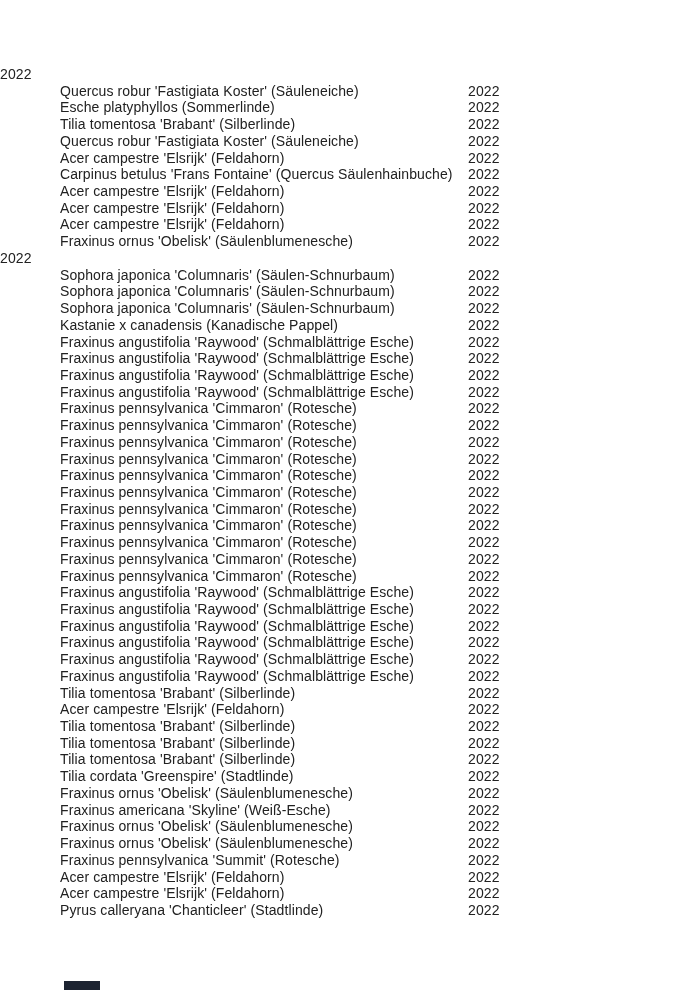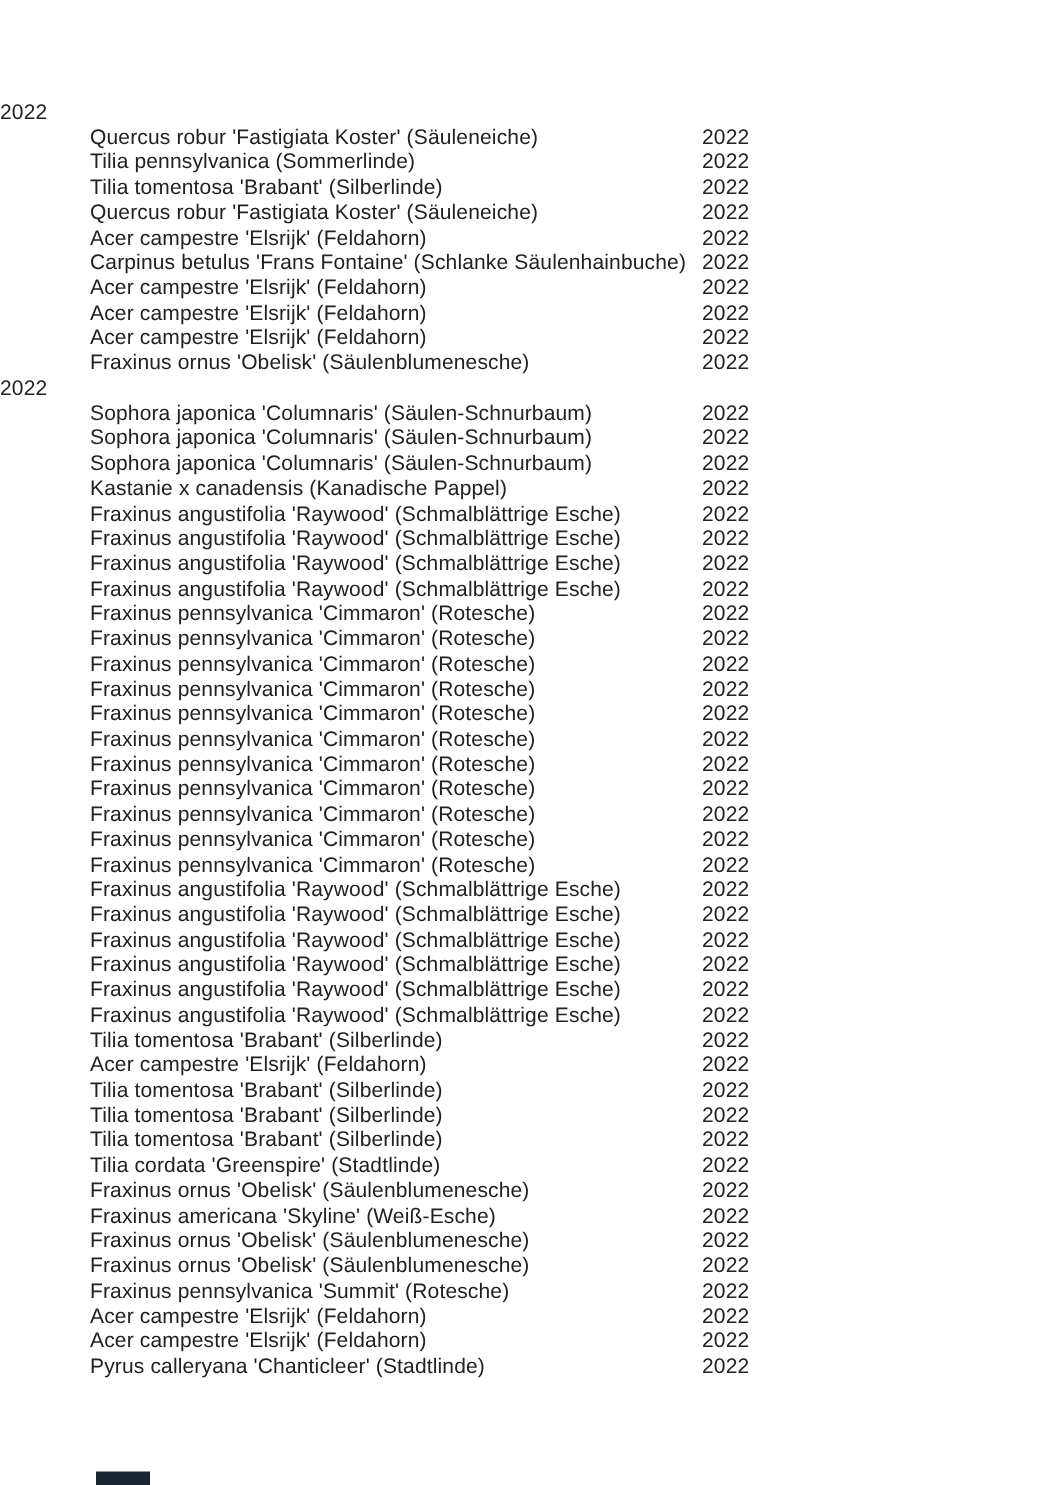--- a/index.html
+++ b/index.html
@@ -52,37 +52,37 @@
 <div class="page">
   <div class="species-list" id="species-list">
       <div class="row">
         <span class="year">2022</span>
       </div>
       <div class="row">
         <span class="name">Quercus robur 'Fastigiata Koster' (Säuleneiche)</span>
         <span class="year">2022</span>
       </div>
       <div class="row">
-        <span class="name">Tilia pennsylvanica (Sommerlinde)</span>
+        <span class="name">Esche platyphyllos (Sommerlinde)</span>
         <span class="year">2022</span>
       </div>
       <div class="row">
         <span class="name">Tilia tomentosa 'Brabant' (Silberlinde)</span>
         <span class="year">2022</span>
       </div>
       <div class="row">
         <span class="name">Quercus robur 'Fastigiata Koster' (Säuleneiche)</span>
         <span class="year">2022</span>
       </div>
       <div class="row">
         <span class="name">Acer campestre 'Elsrijk' (Feldahorn)</span>
         <span class="year">2022</span>
       </div>
       <div class="row">
-        <span class="name">Carpinus betulus 'Frans Fontaine' (Schlanke Säulenhainbuche)</span>
+        <span class="name">Carpinus betulus 'Frans Fontaine' (Quercus Säulenhainbuche)</span>
         <span class="year">2022</span>
       </div>
       <div class="row">
         <span class="name">Acer campestre 'Elsrijk' (Feldahorn)</span>
         <span class="year">2022</span>
       </div>
       <div class="row">
         <span class="name">Acer campestre 'Elsrijk' (Feldahorn)</span>
         <span class="year">2022</span>
       </div>

